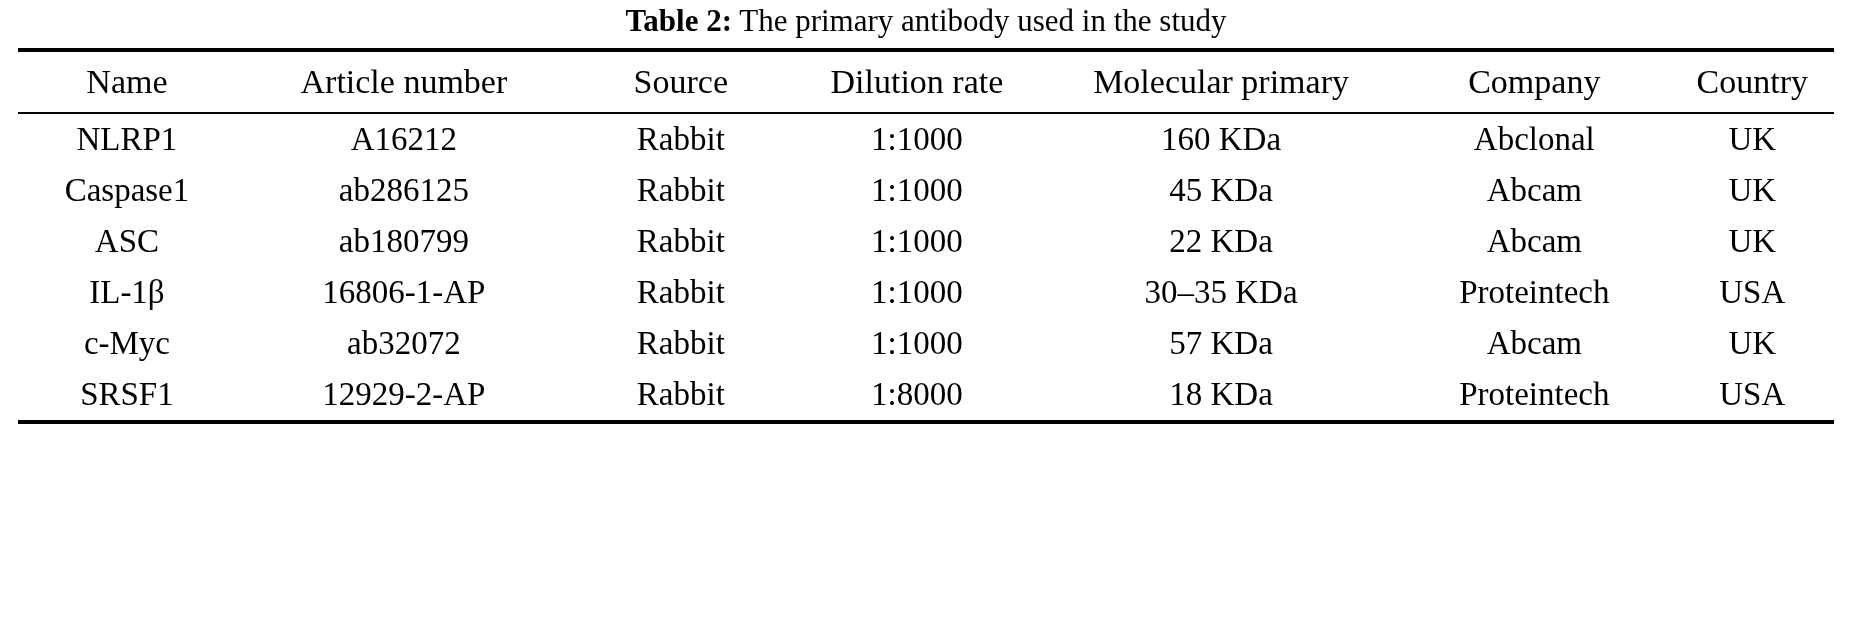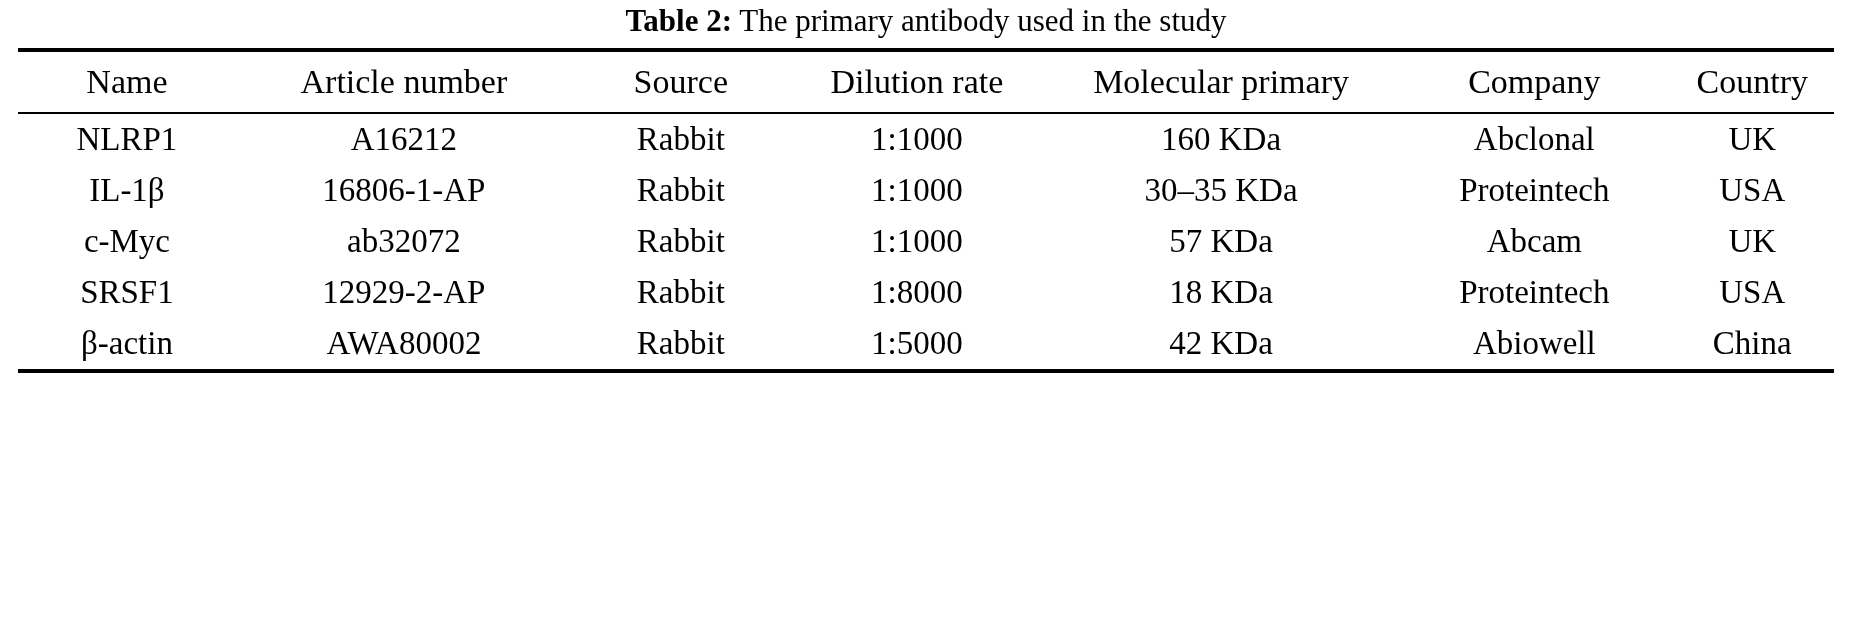--- a/index.html
+++ b/index.html
@@ -107,20 +107,38 @@
       <tr>
         <td>NLRP1</td>
         <td>A16212</td>
         <td>Rabbit</td>
         <td>1:1000</td>
         <td>160 KDa</td>
         <td>Abclonal</td>
         <td>UK</td>
       </tr>
       <tr>
+        <td>Caspase1</td>
+        <td>ab286125</td>
+        <td>Rabbit</td>
+        <td>1:1000</td>
+        <td>45 KDa</td>
+        <td>Abcam</td>
+        <td>UK</td>
+      </tr>
+      <tr>
+        <td>ASC</td>
+        <td>ab180799</td>
+        <td>Rabbit</td>
+        <td>1:1000</td>
+        <td>22 KDa</td>
+        <td>Abcam</td>
+        <td>UK</td>
+      </tr>
+      <tr>
         <td>IL-1β</td>
         <td>16806-1-AP</td>
         <td>Rabbit</td>
         <td>1:1000</td>
         <td>30–35 KDa</td>
         <td>Proteintech</td>
         <td>USA</td>
       </tr>
       <tr>
         <td>c-Myc</td>
@@ -133,25 +151,16 @@
       </tr>
       <tr>
         <td>SRSF1</td>
         <td>12929-2-AP</td>
         <td>Rabbit</td>
         <td>1:8000</td>
         <td>18 KDa</td>
         <td>Proteintech</td>
         <td>USA</td>
       </tr>
-      <tr>
-        <td>β-actin</td>
-        <td>AWA80002</td>
-        <td>Rabbit</td>
-        <td>1:5000</td>
-        <td>42 KDa</td>
-        <td>Abiowell</td>
-        <td>China</td>
-      </tr>
     </tbody>
   </table>
 
 </div>
 
 </body></html>

